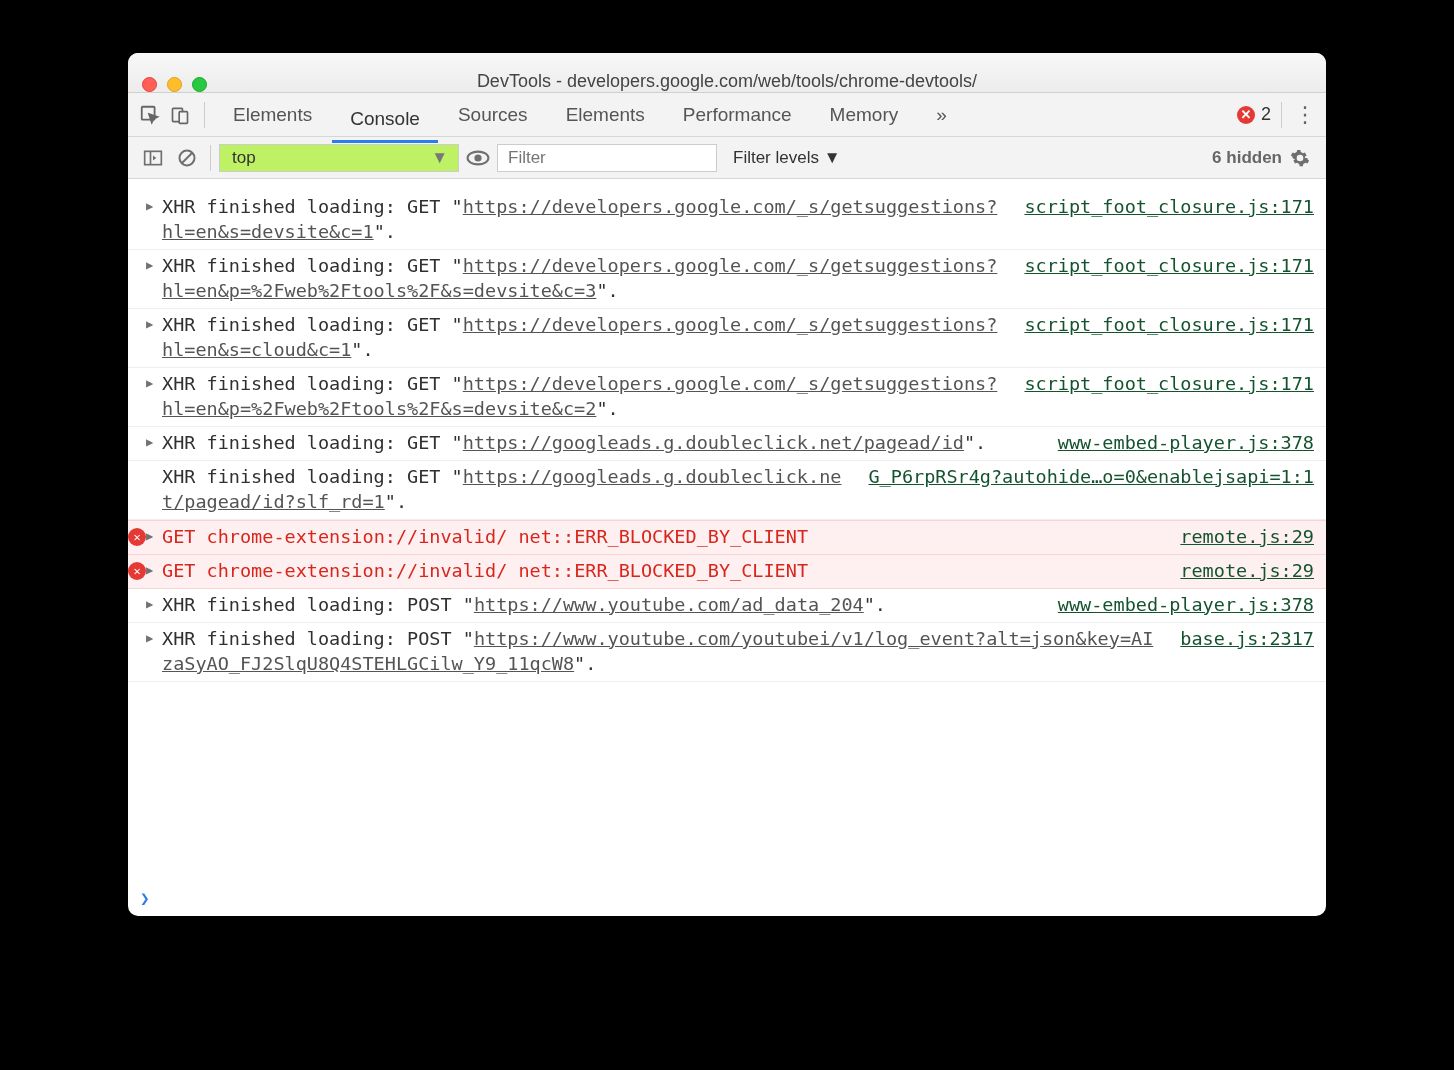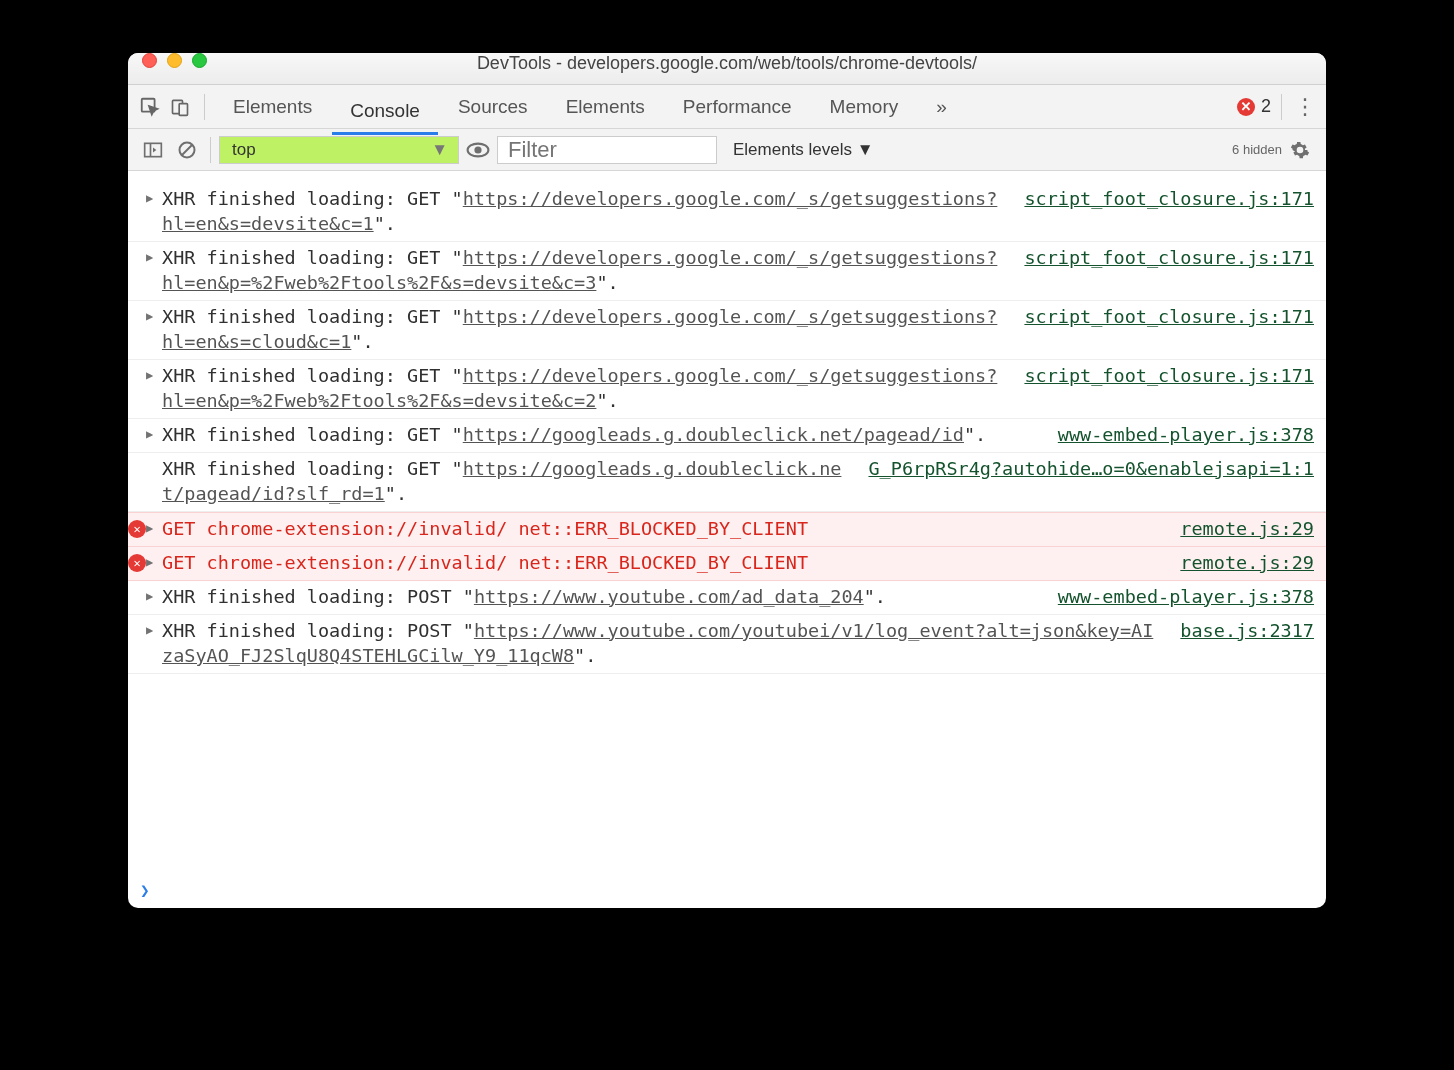--- a/index.html
+++ b/index.html
@@ -16,25 +16,25 @@
 }
 .window {
   width: 1198px;
   margin-top: 53px;
   background: #fff;
   border-radius: 10px;
   box-shadow: 0 30px 70px rgba(0,0,0,0.5);
   overflow: hidden;
 }
 .titlebar {
-  height: 32px;
+  height: 40px;
   background: linear-gradient(#f8f8f8, #ececec);
   border-bottom: 1px solid #d0d0d0;
   display: flex;
-  align-items: flex-start;
+  align-items: flex-end;
   padding: 0 14px;
   position: relative;
 }
 .traffic { display: flex; gap: 10px; }
 .dot { width: 15px; height: 15px; border-radius: 50%; }
 .dot.red { background: #ff5f57; border: 1px solid #e14239; }
 .dot.yellow { background: #ffbd2e; border: 1px solid #e1a017; }
 .dot.green { background: #28c940; border: 1px solid #16a82b; }
 .wtitle {
   position: absolute;
@@ -105,26 +105,26 @@
   color: #333;
   font-size: 17px;
 }
 .filterbox {
   border: 1px solid #ccc;
   background: #fff;
   height: 28px;
   width: 220px;
   padding: 0 10px;
   color: #888;
-  font-size: 22px;
+  font-size: 17px;
 }
 .levelsel {
   color: #333; padding: 0 12px; font-size: 17px;
 }
-.hidden { color: #666; margin-left: auto; padding-right: 4px; font-size: 13px; }
+.hidden { color: #666; margin-left: auto; padding-right: 4px; font-size: 17px; font-weight: bold; }
 .gear { width: 26px; text-align: center; color: #666; }
 .msgs {
   font-family: ui-monospace, Menlo, Consolas, monospace;
   font-size: 18.5px;
   line-height: 1.35;
   background: #fff;
   min-height: 690px;
   margin-top: 12px;
 }
 .row {
@@ -232,21 +232,21 @@
       <span>top</span>
       <span style="color:#777">▼</span>
     </div>
     <div class="ticon">
       <svg width="24" height="18" viewBox="0 0 30 20" fill="#6f6f6f">
           <ellipse cx="15" cy="10" rx="13" ry="8" fill="none" stroke="#6f6f6f" stroke-width="2.6"></ellipse>
           <circle cx="15" cy="10" r="4.5"></circle>
         </svg>
     </div>
     <input class="filterbox" placeholder="Filter" style="">
-    <div class="levelsel">Elements levels ▼</div>
+    <div class="levelsel">Filter levels ▼</div>
     <div class="hidden">6 hidden</div>
     <div class="gear">
       <svg width="20" height="20" viewBox="0 0 24 24" fill="#6f6f6f">
           <path d="M12 8a4 4 0 100 8 4 4 0 000-8zm9 4a7.5 7.5 0 01-.15 1.5l2.1 1.64-2 3.46-2.48-1a7.6 7.6 0 01-2.6 1.5l-.37 2.65h-4l-.37-2.65a7.6 7.6 0 01-2.6-1.5l-2.48 1-2-3.46 2.1-1.64A7.5 7.5 0 013 12c0-.51.05-1.01.15-1.5L1.05 8.86l2-3.46 2.48 1a7.6 7.6 0 012.6-1.5L8.5 2.25h4l.37 2.65a7.6 7.6 0 012.6 1.5l2.48-1 2 3.46-2.1 1.64c.1.49.15.99.15 1.5z"></path>
         </svg>
     </div>
   </div>
 
   <div class="msgs" id="msgs">
       <div class="row">

